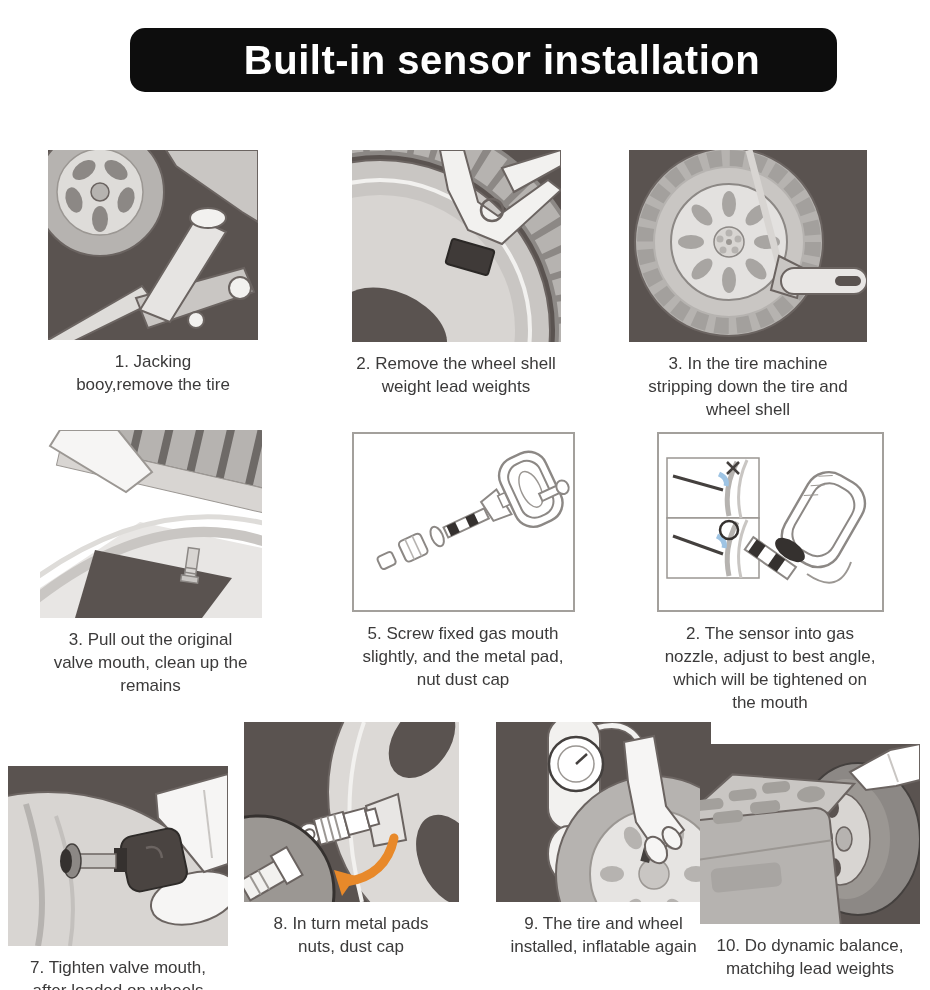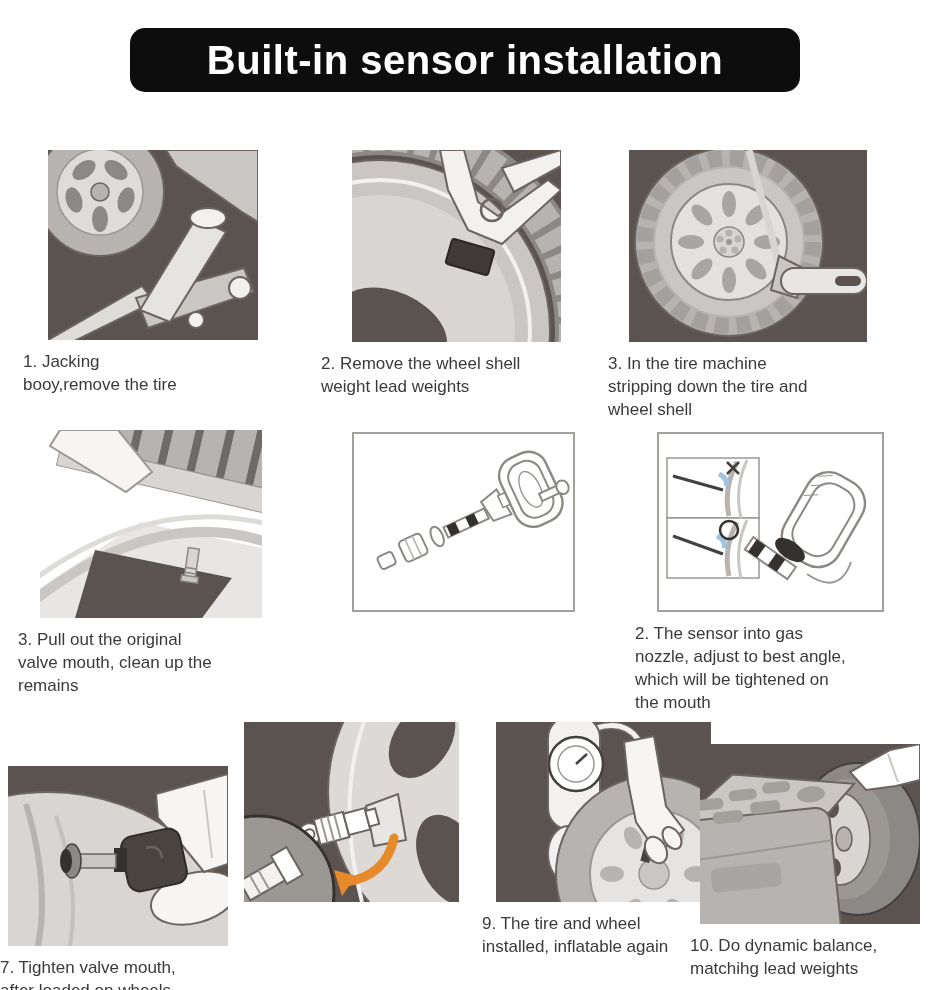--- a/index.html
+++ b/index.html
@@ -1,24 +1,24 @@
 <!DOCTYPE html>
 <html><head>
 <meta charset="utf-8">
 <style>
   html,body{margin:0;padding:0;background:#fff;}
   .page{position:relative;width:930px;height:990px;background:#ffffff;overflow:hidden;
         font-family:"Liberation Sans",sans-serif;}
   .banner{position:absolute;left:130px;top:28px;width:670px;height:64px;background:#0d0d0d;
-          border-radius:15px;display:flex;align-items:center;justify-content:center;}
+          border-radius:15px;display:flex;align-items:center;justify-content:center;padding-left:37px;}
   .banner-text{color:#ffffff;font-size:40px;font-weight:700;letter-spacing:.5px;}
   .tile{position:absolute;}
   .img{position:relative;margin:0 auto;overflow:hidden;}
   .img svg{display:block;width:100%;height:100%;}
-  .caption{margin-top:10px;text-align:left;font-size:17px;line-height:23px;color:#3b3a3a;
+  .caption{margin-top:10px;text-align:center;font-size:17px;line-height:23px;color:#3b3a3a;
            white-space:pre-line;font-weight:400;}
 </style>
 </head>
 <body>
 
 <div class="page">
 
   <div class="banner">
     <div class="banner-text">Built-in sensor installation</div>
   </div>
@@ -152,20 +152,23 @@
           <rect x="196" y="42" width="62" height="92" rx="24" fill="#fff" stroke="#8c8885" stroke-width="3"></rect>
           <rect x="206" y="52" width="42" height="72" rx="18" fill="none" stroke="#8c8885" stroke-width="2.5"></rect>
           <ellipse cx="227" cy="88" rx="12" ry="24" fill="none" stroke="#9b9793" stroke-width="1.8"></ellipse>
         </g>
         <g transform="rotate(-25 196 62)">
           <rect x="188" y="58" width="20" height="8" fill="#fff" stroke="#8c8885" stroke-width="2"></rect>
           <ellipse cx="212" cy="62" rx="6" ry="7" fill="#fff" stroke="#8c8885" stroke-width="2"></ellipse>
         </g>
       </svg>
     </div>
+    <div class="caption">5. Screw fixed gas mouth
+slightly, and the metal pad,
+nut dust cap</div>
   </div>
 
   <div class="tile" style="left:635px;top:432px;width:270px;">
     <div class="img" style="width:227px;height:180px;">
       <svg viewBox="0 0 227 180">
         <rect x="1" y="1" width="225" height="178" fill="#ffffff" stroke="#a3a09c" stroke-width="2"></rect>
         <rect x="10" y="26" width="92" height="60" fill="#fff" stroke="#9b9793" stroke-width="1.5"></rect>
         <rect x="10" y="86" width="92" height="60" fill="#fff" stroke="#9b9793" stroke-width="1.5"></rect>
         <path d="M 80,30 Q 66,56 72,84" stroke="#b6b3b0" stroke-width="5" fill="none"></path>
         <path d="M 90,28 Q 77,56 84,86" stroke="#c9c6c3" stroke-width="3" fill="none"></path>
@@ -245,20 +248,22 @@
         <g transform="rotate(-30 28 152)">
           <rect x="-4" y="142" width="56" height="22" fill="#f2f1ef" stroke="#6b6461" stroke-width="2"></rect>
           <line x1="8" y1="142" x2="8" y2="164" stroke="#9b9793" stroke-width="2"></line>
           <line x1="18" y1="142" x2="18" y2="164" stroke="#9b9793" stroke-width="2"></line>
           <rect x="36" y="136" width="18" height="32" fill="#fff" stroke="#6b6461" stroke-width="2"></rect>
         </g>
         <path d="M 150,116 Q 142,154 102,160" fill="none" stroke="#e8892a" stroke-width="9" stroke-linecap="round"></path>
         <polygon points="90,148 112,154 98,174" fill="#e8892a"></polygon>
       </svg>
     </div>
+    <div class="caption">8. In turn metal pads
+nuts, dust cap</div>
   </div>
 
   <div class="tile" style="left:482px;top:722px;width:243px;">
     <div class="img" style="width:215px;height:180px;">
       <svg viewBox="0 0 215 180">
         <rect x="0" y="0" width="215" height="180" fill="#5a5350"></rect>
         <path d="M 100,6 C 140,-6 154,28 148,58 C 144,82 128,98 118,108" fill="none" stroke="#6b6461" stroke-width="8"></path>
         <path d="M 100,6 C 140,-6 154,28 148,58 C 144,82 128,98 118,108" fill="none" stroke="#f2f1ef" stroke-width="5"></path>
         <rect x="52" y="-6" width="52" height="114" rx="22" fill="#f2f1ef" stroke="#6b6461" stroke-width="2"></rect>
         <ellipse cx="72" cy="132" rx="20" ry="28" fill="#f2f1ef" stroke="#6b6461" stroke-width="2"></ellipse>

